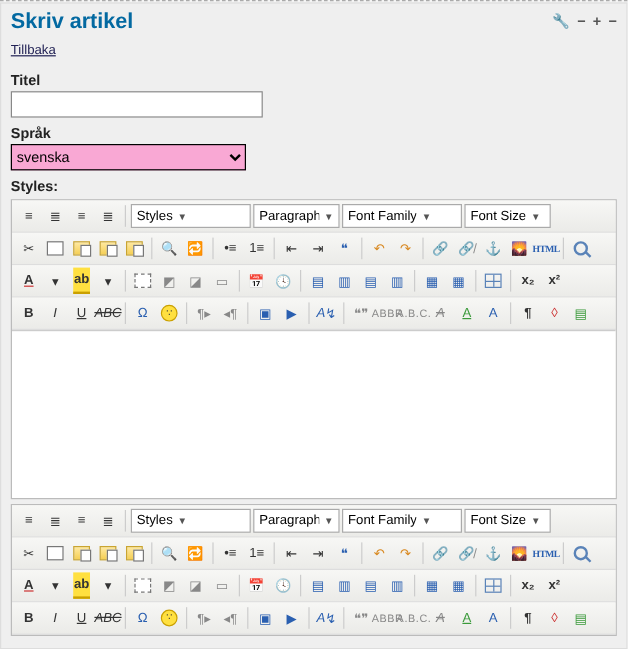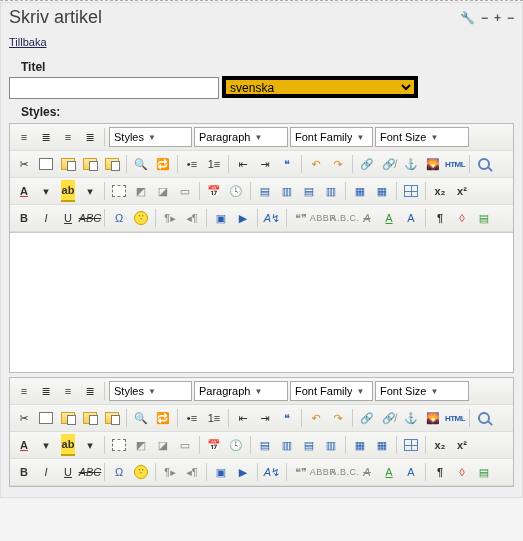--- a/index.html
+++ b/index.html
@@ -18,38 +18,38 @@
     border-top: 1px dashed #aaa;
     height: 2px;
   }
   .header {
     display: flex;
     align-items: center;
     padding: 4px 8px;
   }
   .header h1 {
     font-size: 18px;
-    font-weight: normal;
+    font-weight: bold;
     margin: 0;
     flex: 1;
-    color: #404040;
+    color: #0369a1;
   }
   .header-icons { display: flex; gap: 6px; align-items: center; }
   .hicon { color: #555; font-size: 12px; cursor: pointer; font-weight: bold; }
   .content { padding: 4px 8px 10px 8px; }
   .backlink { color: #225; text-decoration: underline; font-size: 11px; cursor: pointer; display: inline-block; margin-bottom: 6px; }
-  .label { font-weight: bold; font-size: 12px; color: #222; margin: 6px 0 2px 12px; }
+  .label { font-weight: bold; font-size: 12px; color: #222; margin: 6px 0 2px 0; }
   .text-input {
     width: 210px; height: 22px;
     border: 1px solid #888; background: #fff;
     font-size: 12px; padding: 2px 4px;
   }
   .select {
     width: 196px; height: 22px;
-    border: 4px solid #000000; background: #eab308;
+    border: 1px solid #000000; background: #f9a8d4;
     font-size: 12px;
   }
   .editor-wrap {
     margin-top: 4px;
     border: 1px solid #bbb;
     background: #f0f0ee;
   }
   .toolbar-row {
     display: flex; flex-wrap: nowrap;
     align-items: center;
@@ -79,22 +79,22 @@
     background: #fff;
     font-size: 11px;
     display: flex; align-items: center;
     padding: 0 4px;
     gap: 4px;
     cursor: pointer;
     flex-shrink: 0;
   }
   .dropdown .dd-label { white-space: nowrap; overflow: hidden; }
   .dropdown .arrow { font-size: 8px; color: #555; }
-  .w80 { width: 83px; }
-  .w76 { width: 94px; }
+  .w80 { width: 100px; }
+  .w76 { width: 72px; }
   .editor-body {
     background: #fff;
     height: 140px;
     border-top: 1px solid #ccc;
   }
   .c-blue { color: #2a5fb0; }
   .c-green { color: #3a9a3a; }
   .c-red { color: #c33; }
   .c-gray { color: #888; }
   .c-orange { color: #d88820; }
@@ -123,21 +123,21 @@
     border:1px solid #5a83b8;
     background-image:
       linear-gradient(#5a83b8,#5a83b8),
       linear-gradient(#5a83b8,#5a83b8);
     background-size: 100% 1px, 1px 100%;
     background-position: 0 50%, 50% 0;
     background-repeat:no-repeat;
   }
   .magnifier { position:relative; width:12px;height:12px;border:2px solid #5a83b8;border-radius:50%; }
   .magnifier::after{content:"";position:absolute;width:6px;height:2px;background:#5a83b8;right:-5px;bottom:-2px;transform:rotate(45deg);}
-  .html-tag { font-size:8px; font-weight:bold; color:#2a5fb0; letter-spacing:-0.5px;}
+  .html-tag { font-size:8px; font-weight:bold; color:#2a5fb0; letter-spacing:-0.5px;font-family:Liberation Serif, serif;}
   .pilcrow { font-weight:bold; }
   .strike { text-decoration: line-through; font-style: italic; }
   .sc { font-variant: small-caps; font-size:9px; letter-spacing:0.5px; }
 </style>
 </head>
 <body>
 
 <div class="dashed-top"></div>
 <div class="panel">
   <div class="header">
@@ -148,20 +148,21 @@
       <span class="hicon">+</span>
       <span class="hicon">−</span>
     </div>
   </div>
   <div class="content">
     <span class="backlink">Tillbaka</span>
 
     <div class="label">Titel</div>
     <input class="text-input" type="text" value="" style="">
 
+    <div class="label">Språk</div>
     <select class="select">
       <option>svenska</option>
     </select>
 
     <div class="label">Styles:</div>
 
     
     <div class="editor-wrap">
 
       <div class="toolbar-row">

